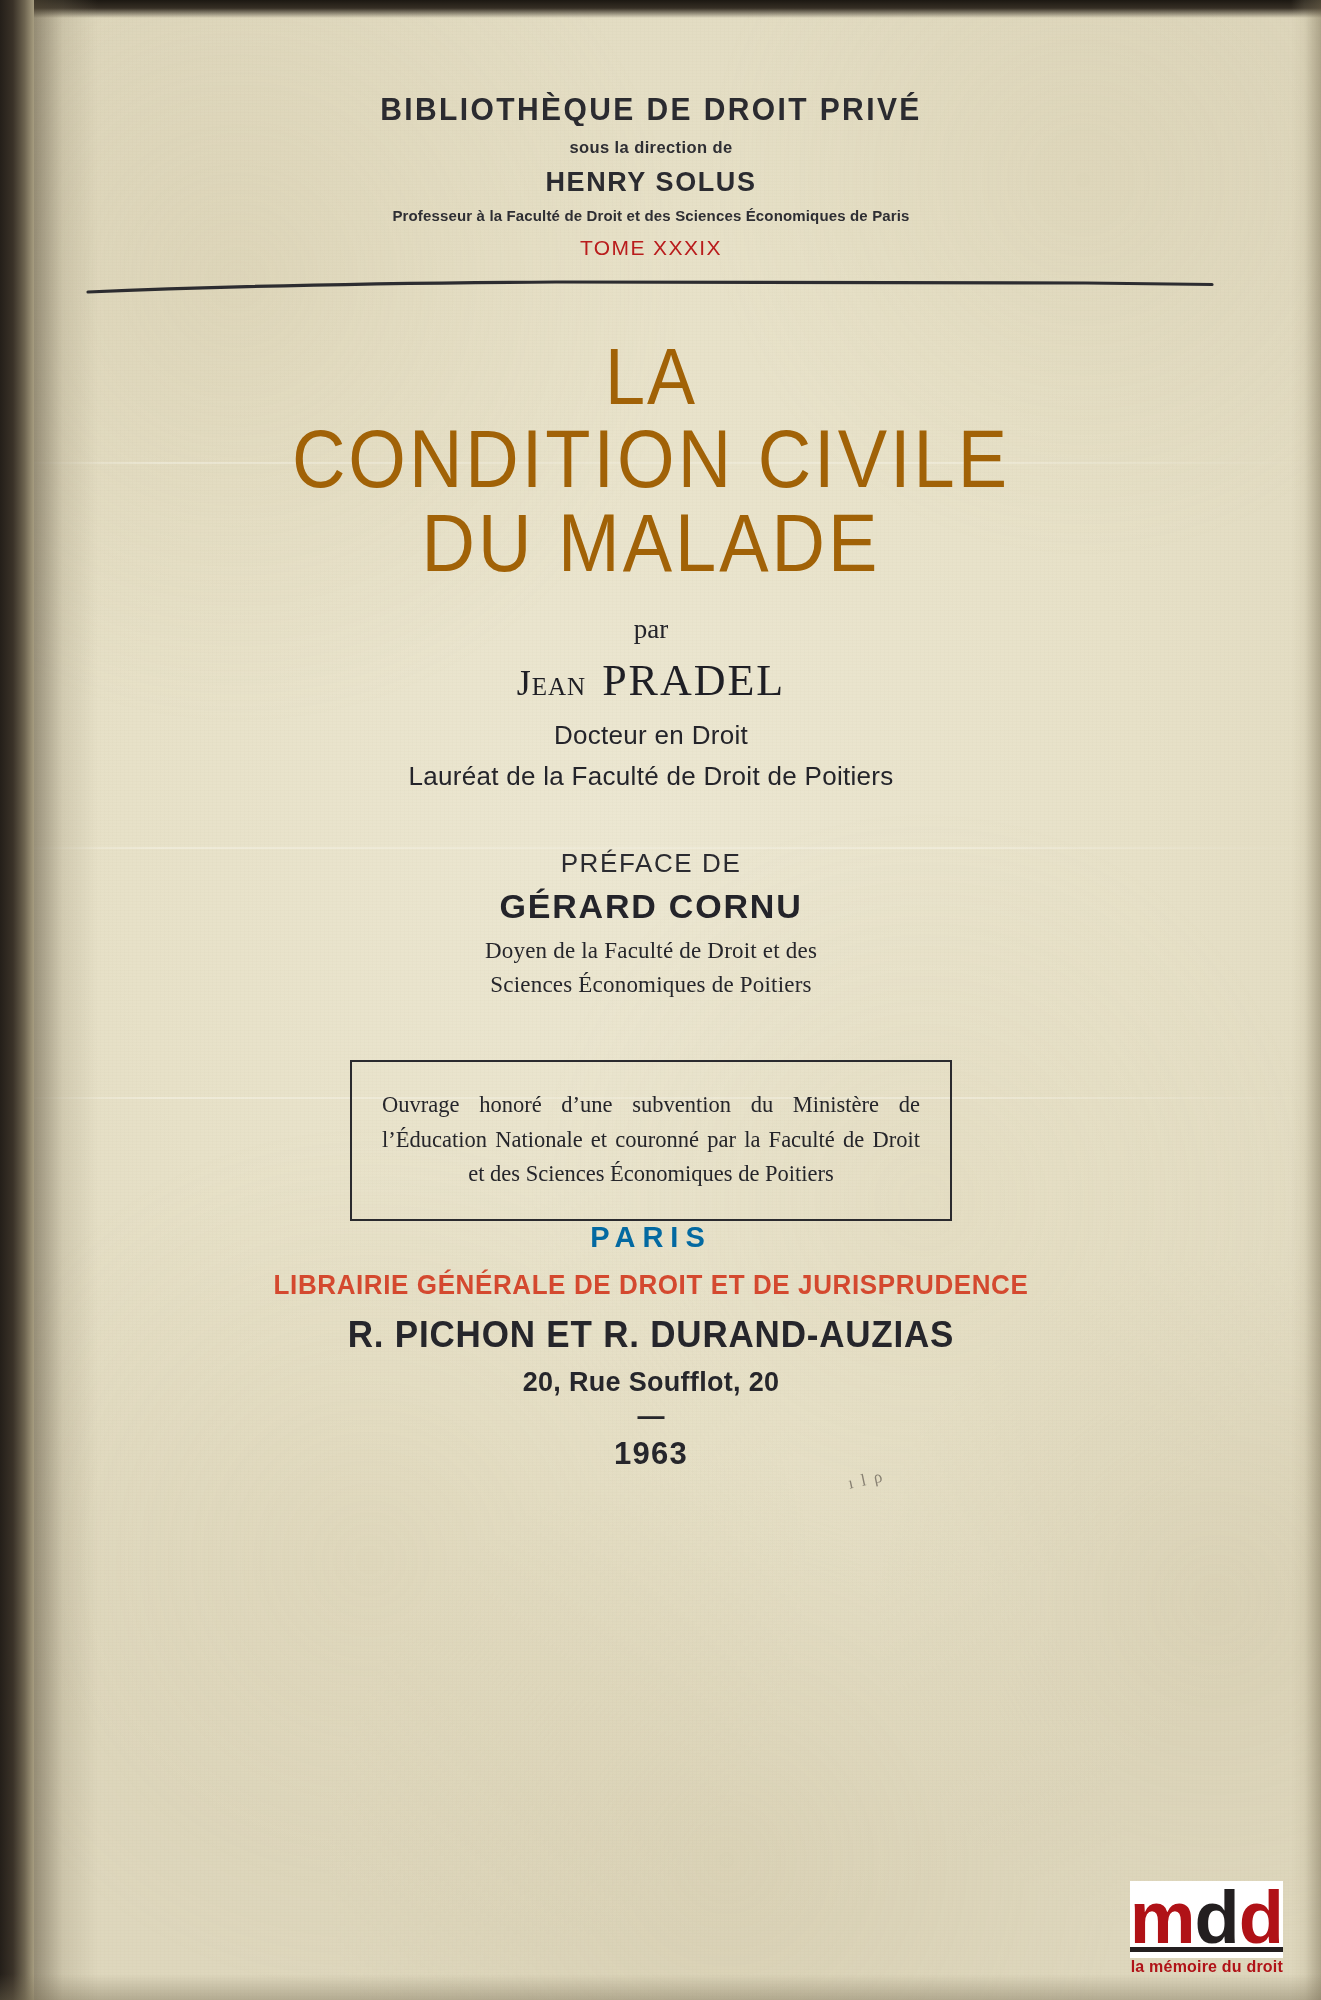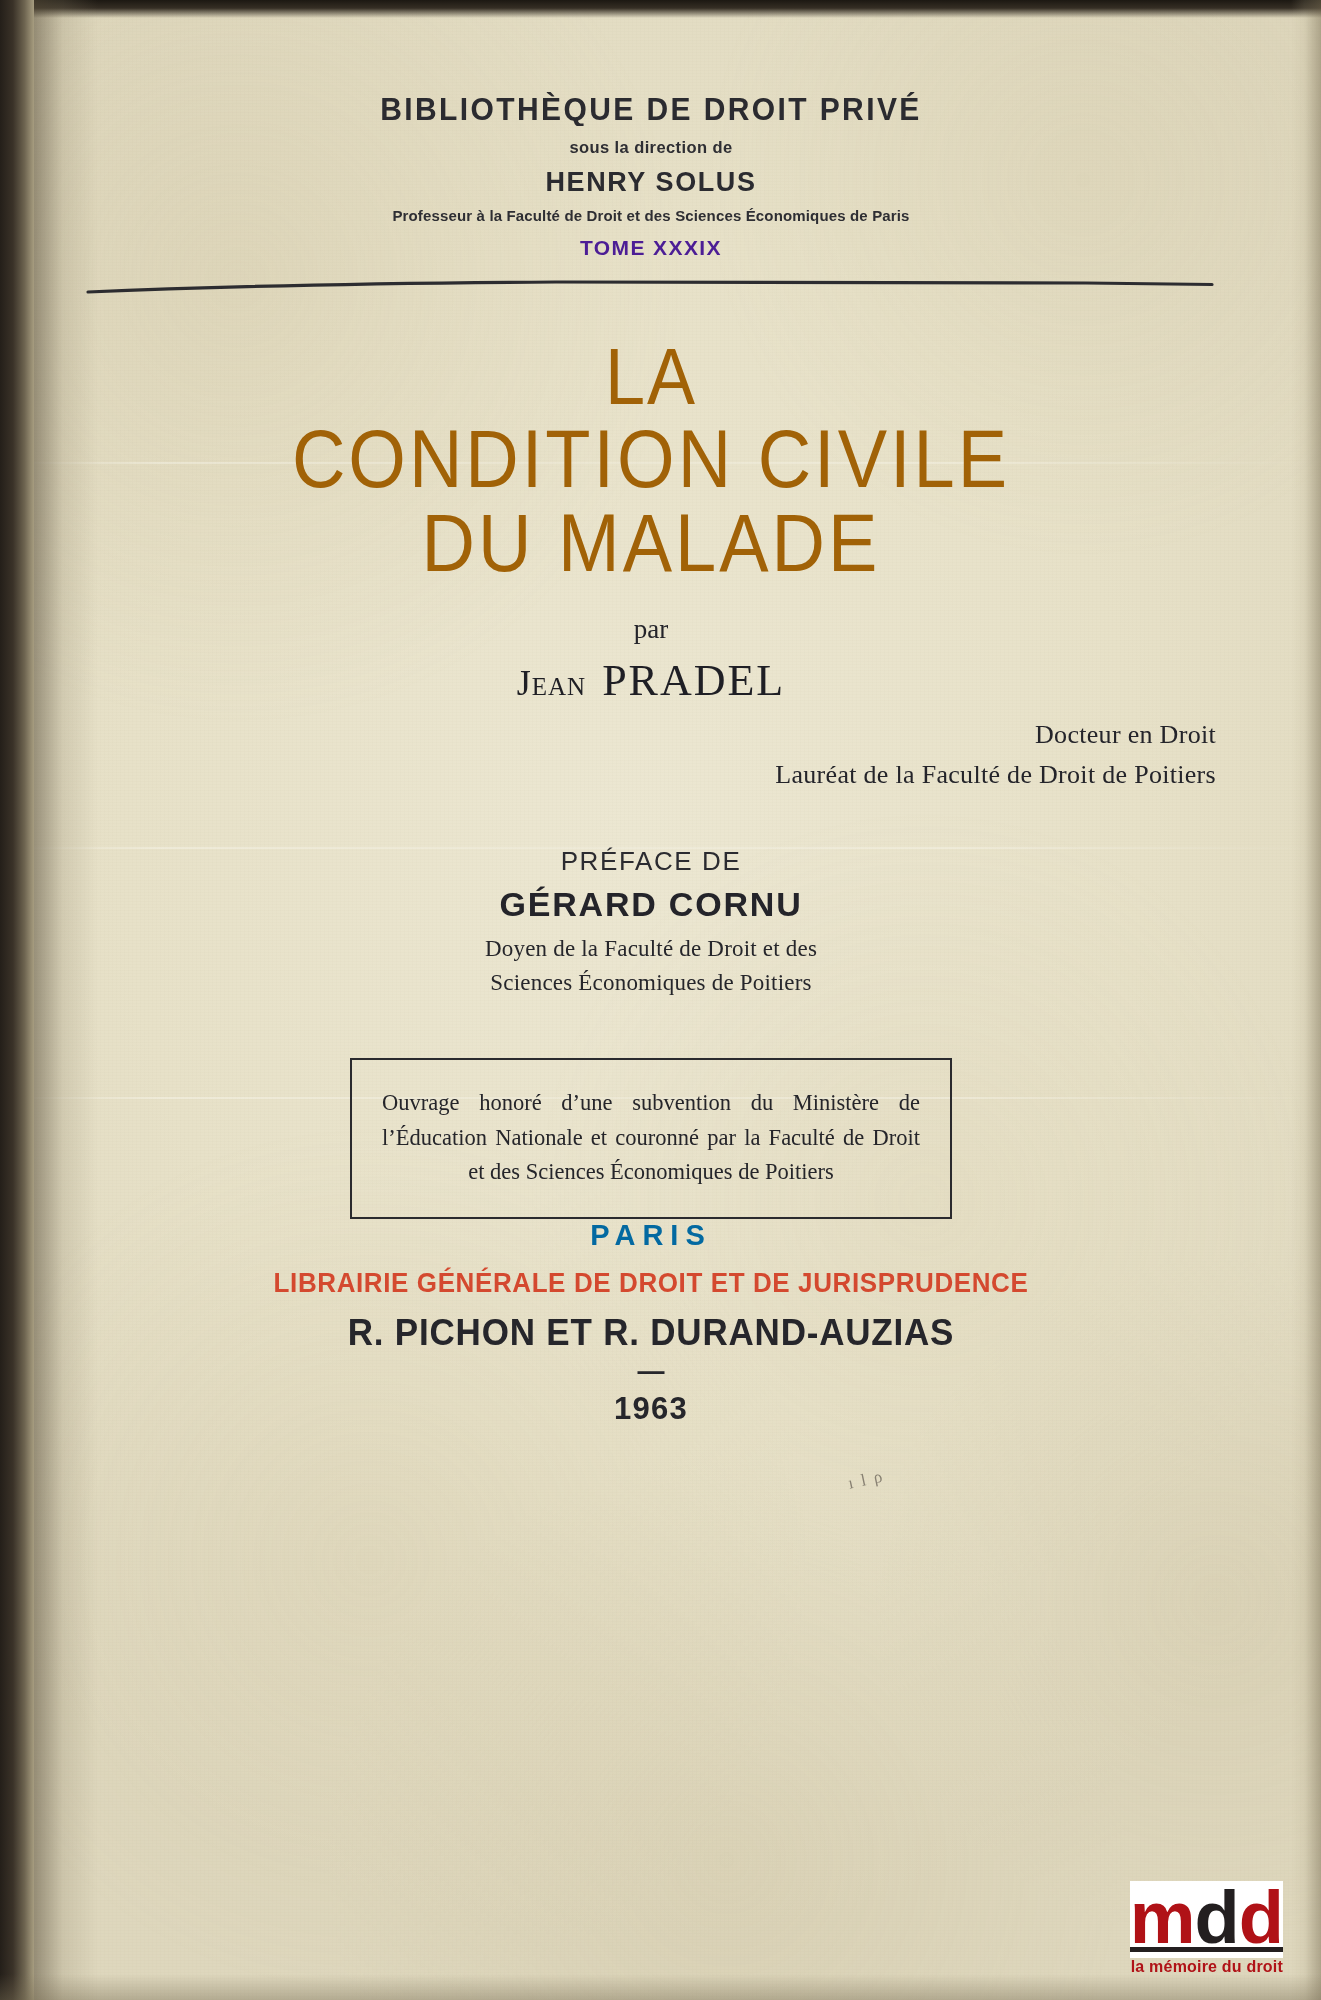--- a/index.html
+++ b/index.html
@@ -128,23 +128,23 @@
   .series-director-role {
     margin-top: 9px;
     font-size: 15px;
     font-weight: 700;
     letter-spacing: .15px;
     color: #2e2e33;
   }
   .series-tome {
     margin-top: 12px;
     font-size: 21px;
-    font-weight: 700;
+    font-weight: 400;
     letter-spacing: 1.4px;
-    color: #4c1d95;
+    color: #b91c1c;
   }
 
   
   .rule-wrap {
     position: relative;
     height: 22px;
     margin-top: 16px;
   }
   .rule-wrap svg { display: block; }
 
@@ -185,26 +185,25 @@
     font-size: 36px;
     font-variant: small-caps;
     letter-spacing: 1px;
   }
   .author-last {
     font-size: 44px;
     letter-spacing: 2px;
     margin-left: 16px;
   }
   .author-cred {
-    font-family: Liberation Serif, serif;
+    font-family: Liberation Sans, sans-serif;
     font-size: 26px;
     color: #24242a;
     margin-top: 14px;
     letter-spacing: .3px;
-    text-align: right;
   }
   .author-cred.c2 { margin-top: 10px; }
   .author-cred.c3 { margin-top: 10px; }
 
   
   .preface-label {
     margin-top: 56px;
     font-size: 26px;
     font-weight: 400;
     letter-spacing: 1.6px;
@@ -397,20 +396,21 @@
     <div class="preface-cred c1">Doyen de la Faculté de Droit et des</div>
     <div class="preface-cred c2">Sciences Économiques de Poitiers</div>
 
     <div class="note-box">
       <div class="note-text">Ouvrage honoré d’une subvention du Ministère de l’Éducation Nationale et couronné par la Faculté de Droit et des Sciences Économiques de Poitiers</div>
     </div>
 
     <div class="pub-city">PARIS</div>
     <div class="pub-house">LIBRAIRIE GÉNÉRALE DE DROIT ET DE JURISPRUDENCE</div>
     <div class="pub-names">R. PICHON ET R. DURAND-AUZIAS</div>
+    <div class="pub-address">20, Rue Soufflot, 20</div>
     <div class="pub-dash">—</div>
     <div class="pub-year">1963</div>
 
   </div>
 
   <div class="pencil-mark">ı l ρ</div>
 
   <div class="mdd-logo">
     <div class="mdd-mark">
       <div class="mdd-letters"><span>m</span><span class="dark">d</span><span>d</span></div>

